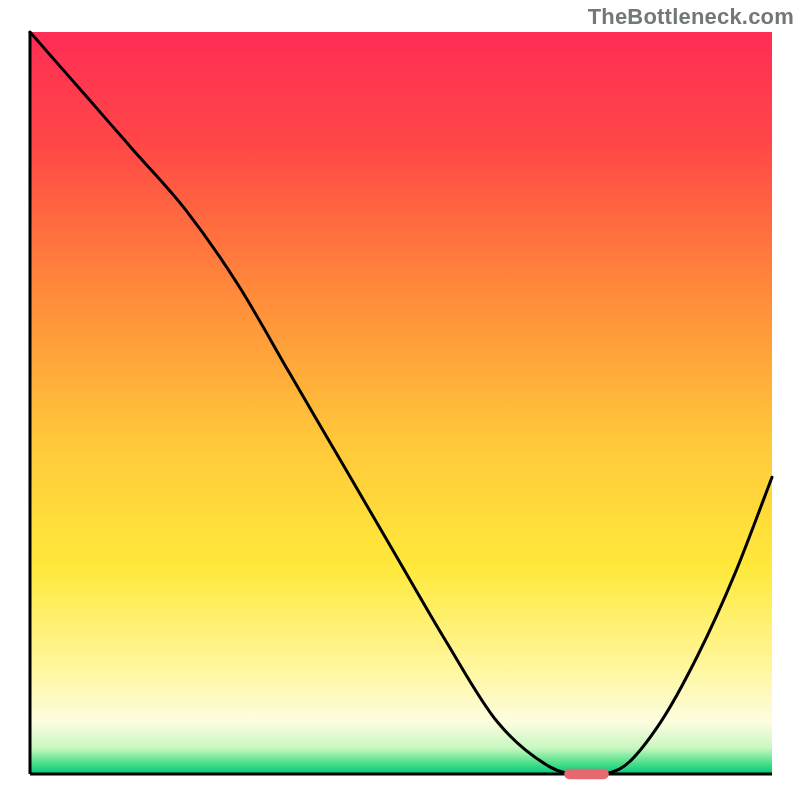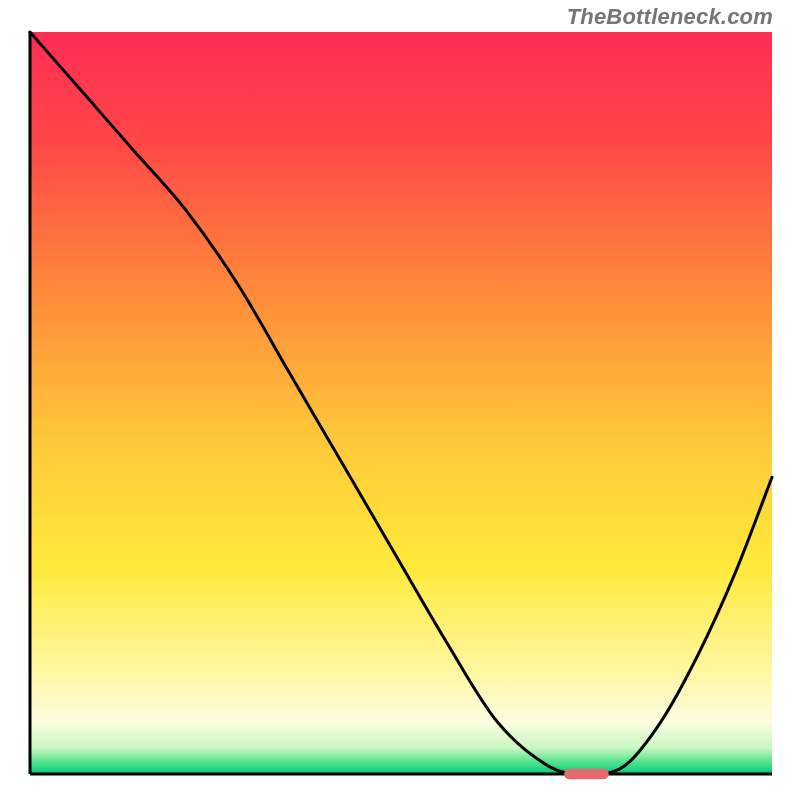--- a/index.html
+++ b/index.html
@@ -11,26 +11,25 @@
     font-family: Arial, Helvetica, sans-serif;
   }
   .container {
     position: relative;
     width: 800px;
     height: 800px;
   }
   .attribution {
     position: absolute;
     top: 4px;
-    right: 27px;
+    right: 6px;
     font-size: 22px;
     font-weight: 600;
     color: #72777a;
     letter-spacing: 0.2px;
-    font-style: italic;
   }
   svg.chart {
     position: absolute;
     left: 0;
     top: 0;
   }
 </style>
 </head>
 <body>
 

